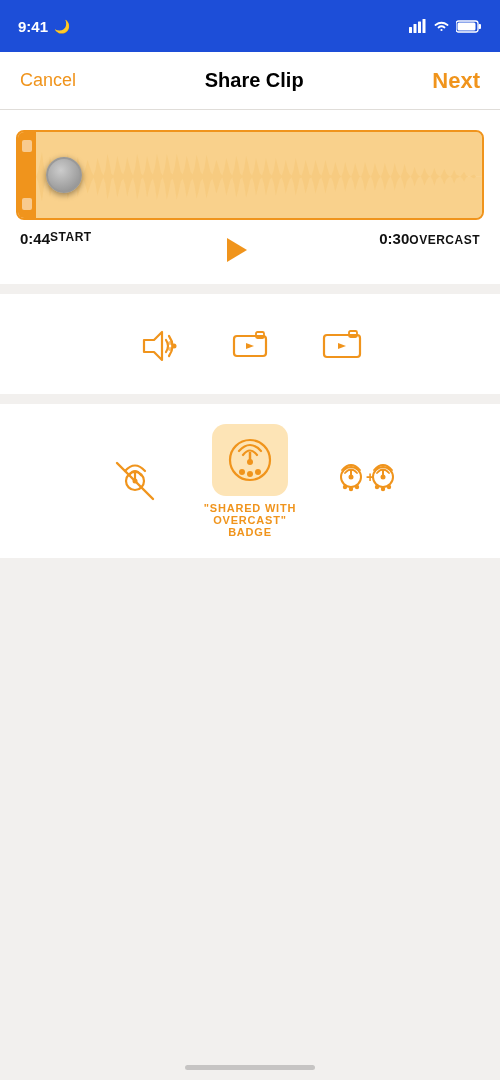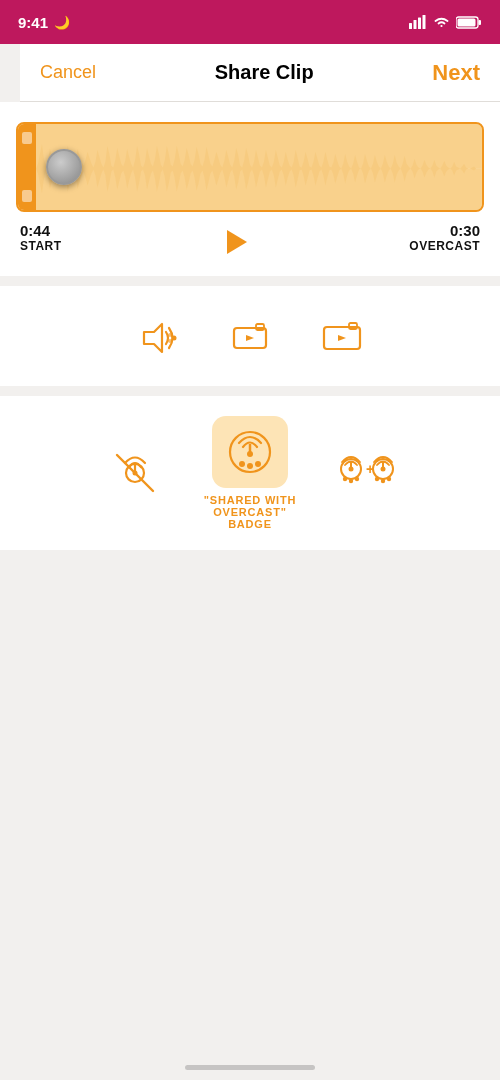--- a/index.html
+++ b/index.html
@@ -8,43 +8,42 @@
     body {
       width: 500px;
       min-height: 1080px;
       background: #f2f0ee;
       font-family: -apple-system, 'Helvetica Neue', sans-serif;
       overflow-x: hidden;
     }
 
     
     .status-bar {
-      background: #be185d;
+      background: #1d4ed8;
       color: #fff;
-      height: 44px;
+      height: 52px;
       display: flex;
       align-items: center;
       justify-content: space-between;
       padding: 0 18px;
       font-size: 15px;
       font-weight: 600;
     }
     .status-left { display: flex; align-items: center; gap: 4px; }
     .status-right { display: flex; align-items: center; gap: 6px; }
 
     
     .nav-bar {
       background: #fff;
       height: 58px;
       display: flex;
       align-items: center;
       justify-content: space-between;
       padding: 0 20px;
       border-bottom: 1px solid #e0ddd9;
-      margin-left: 20px;
     }
     .nav-cancel {
       color: #f0941c;
       font-size: 18px;
       font-weight: 400;
       background: none;
       border: none;
       cursor: pointer;
     }
     .nav-title {
@@ -125,21 +124,21 @@
     
     .time-row {
       display: flex;
       align-items: flex-start;
       justify-content: space-between;
       margin-top: 10px;
       padding: 0 4px;
     }
     .time-start, .time-duration {
       display: flex;
-      flex-direction: column;
+      flex-direction: row;
     }
     .time-value {
       font-size: 15px;
       font-weight: 700;
       color: #111;
     }
     .time-label {
       font-size: 12px;
       font-weight: 700;
       color: #111;

